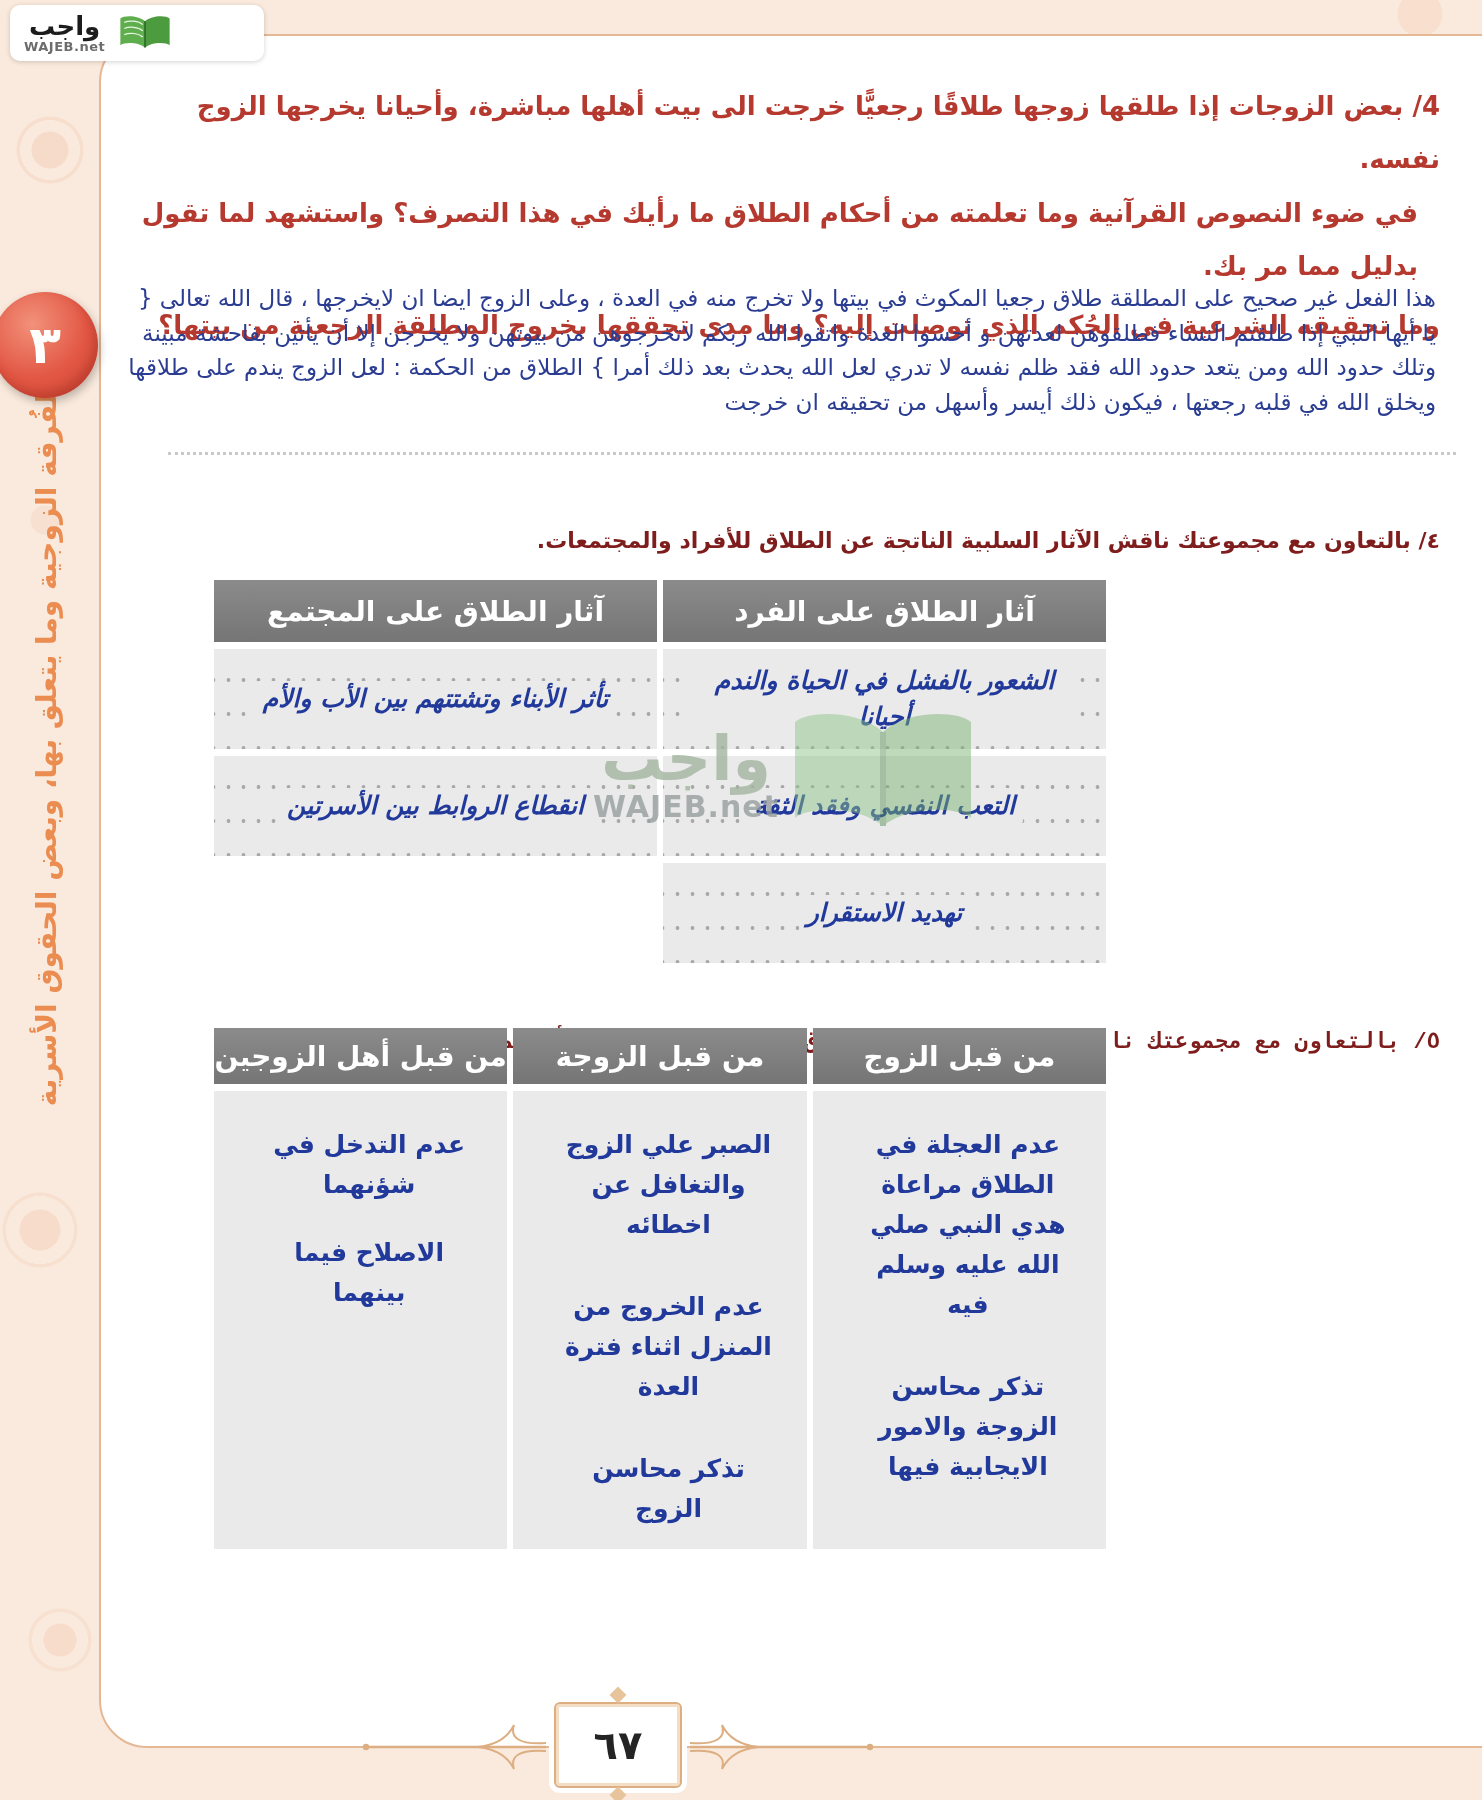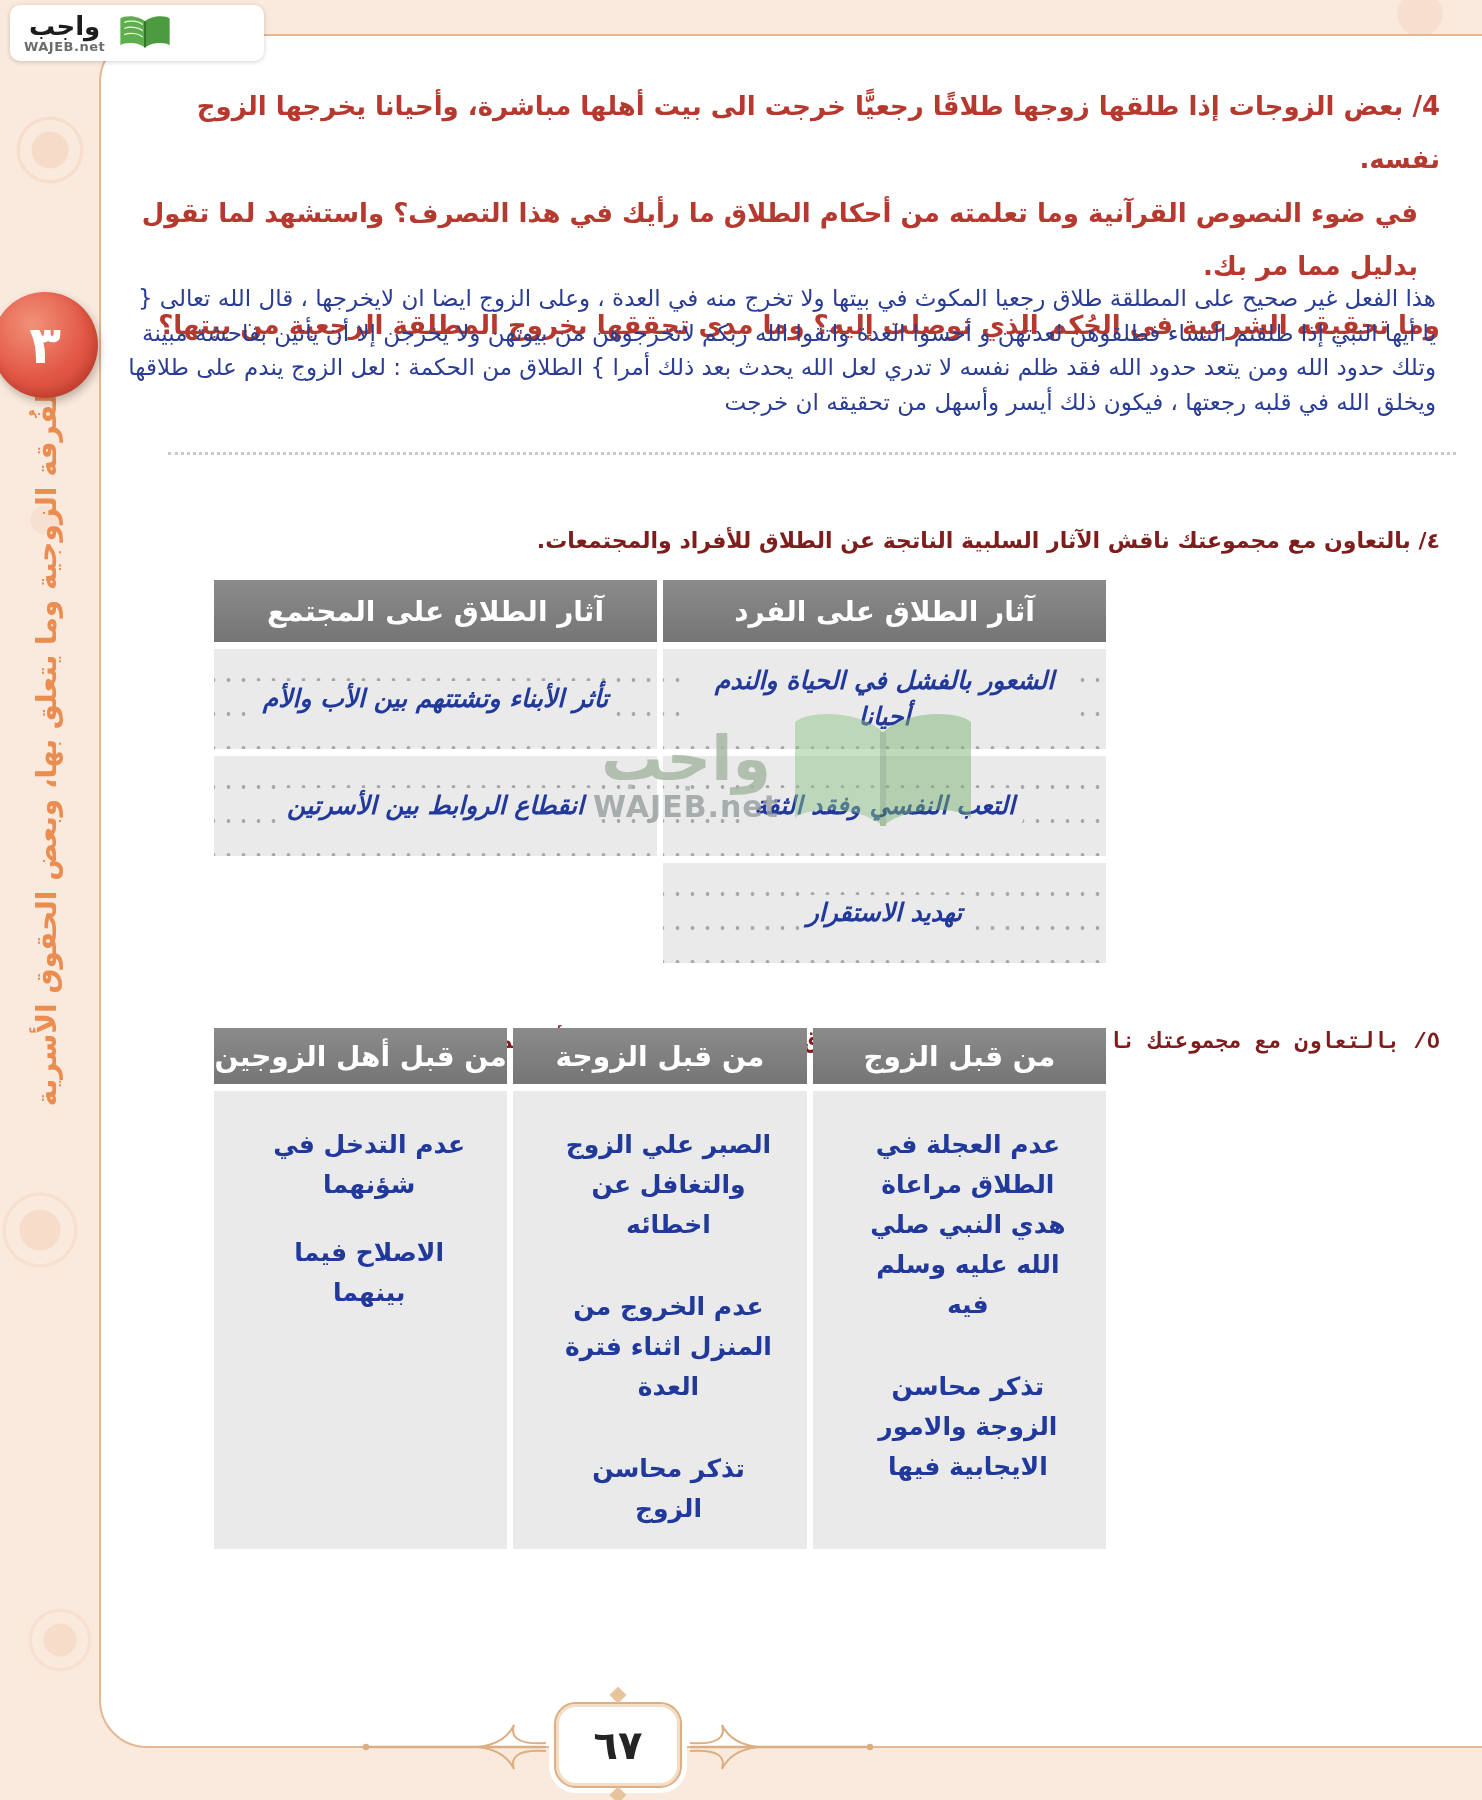--- a/index.html
+++ b/index.html
@@ -125,21 +125,21 @@
   .wm-book{ width:200px; height:150px; opacity:.6; }
   
   .ornament{
     position:absolute; left:618px; top:1745px; transform:translate(-50%,-50%);
     display:flex; align-items:center; z-index:7;
   }
   .flourish{ display:block; }
   .flourish.mirror{ transform:scaleX(-1); }
   .medal{
     position:relative; width:128px; height:86px; margin:0 4px;
-    background:#fff; border:2.5px solid #dcae82; border-radius:22px;
+    background:#fff; border:2.5px solid #dcae82; border-radius:6px;
     box-shadow:0 0 0 5px #fff, inset 0 0 0 3px #f3ddc4;
     display:flex; align-items:center; justify-content:center;
   }
   .medal::before,.medal::after{
     content:""; position:absolute; left:50%; width:12px; height:12px;
     background:#e8c49c; transform:translateX(-50%) rotate(45deg);
   }
   .medal::before{ top:-15px; }
   .medal::after{ bottom:-15px; }
   .page-num{ font-size:40px; font-weight:bold; color:#242424; }

